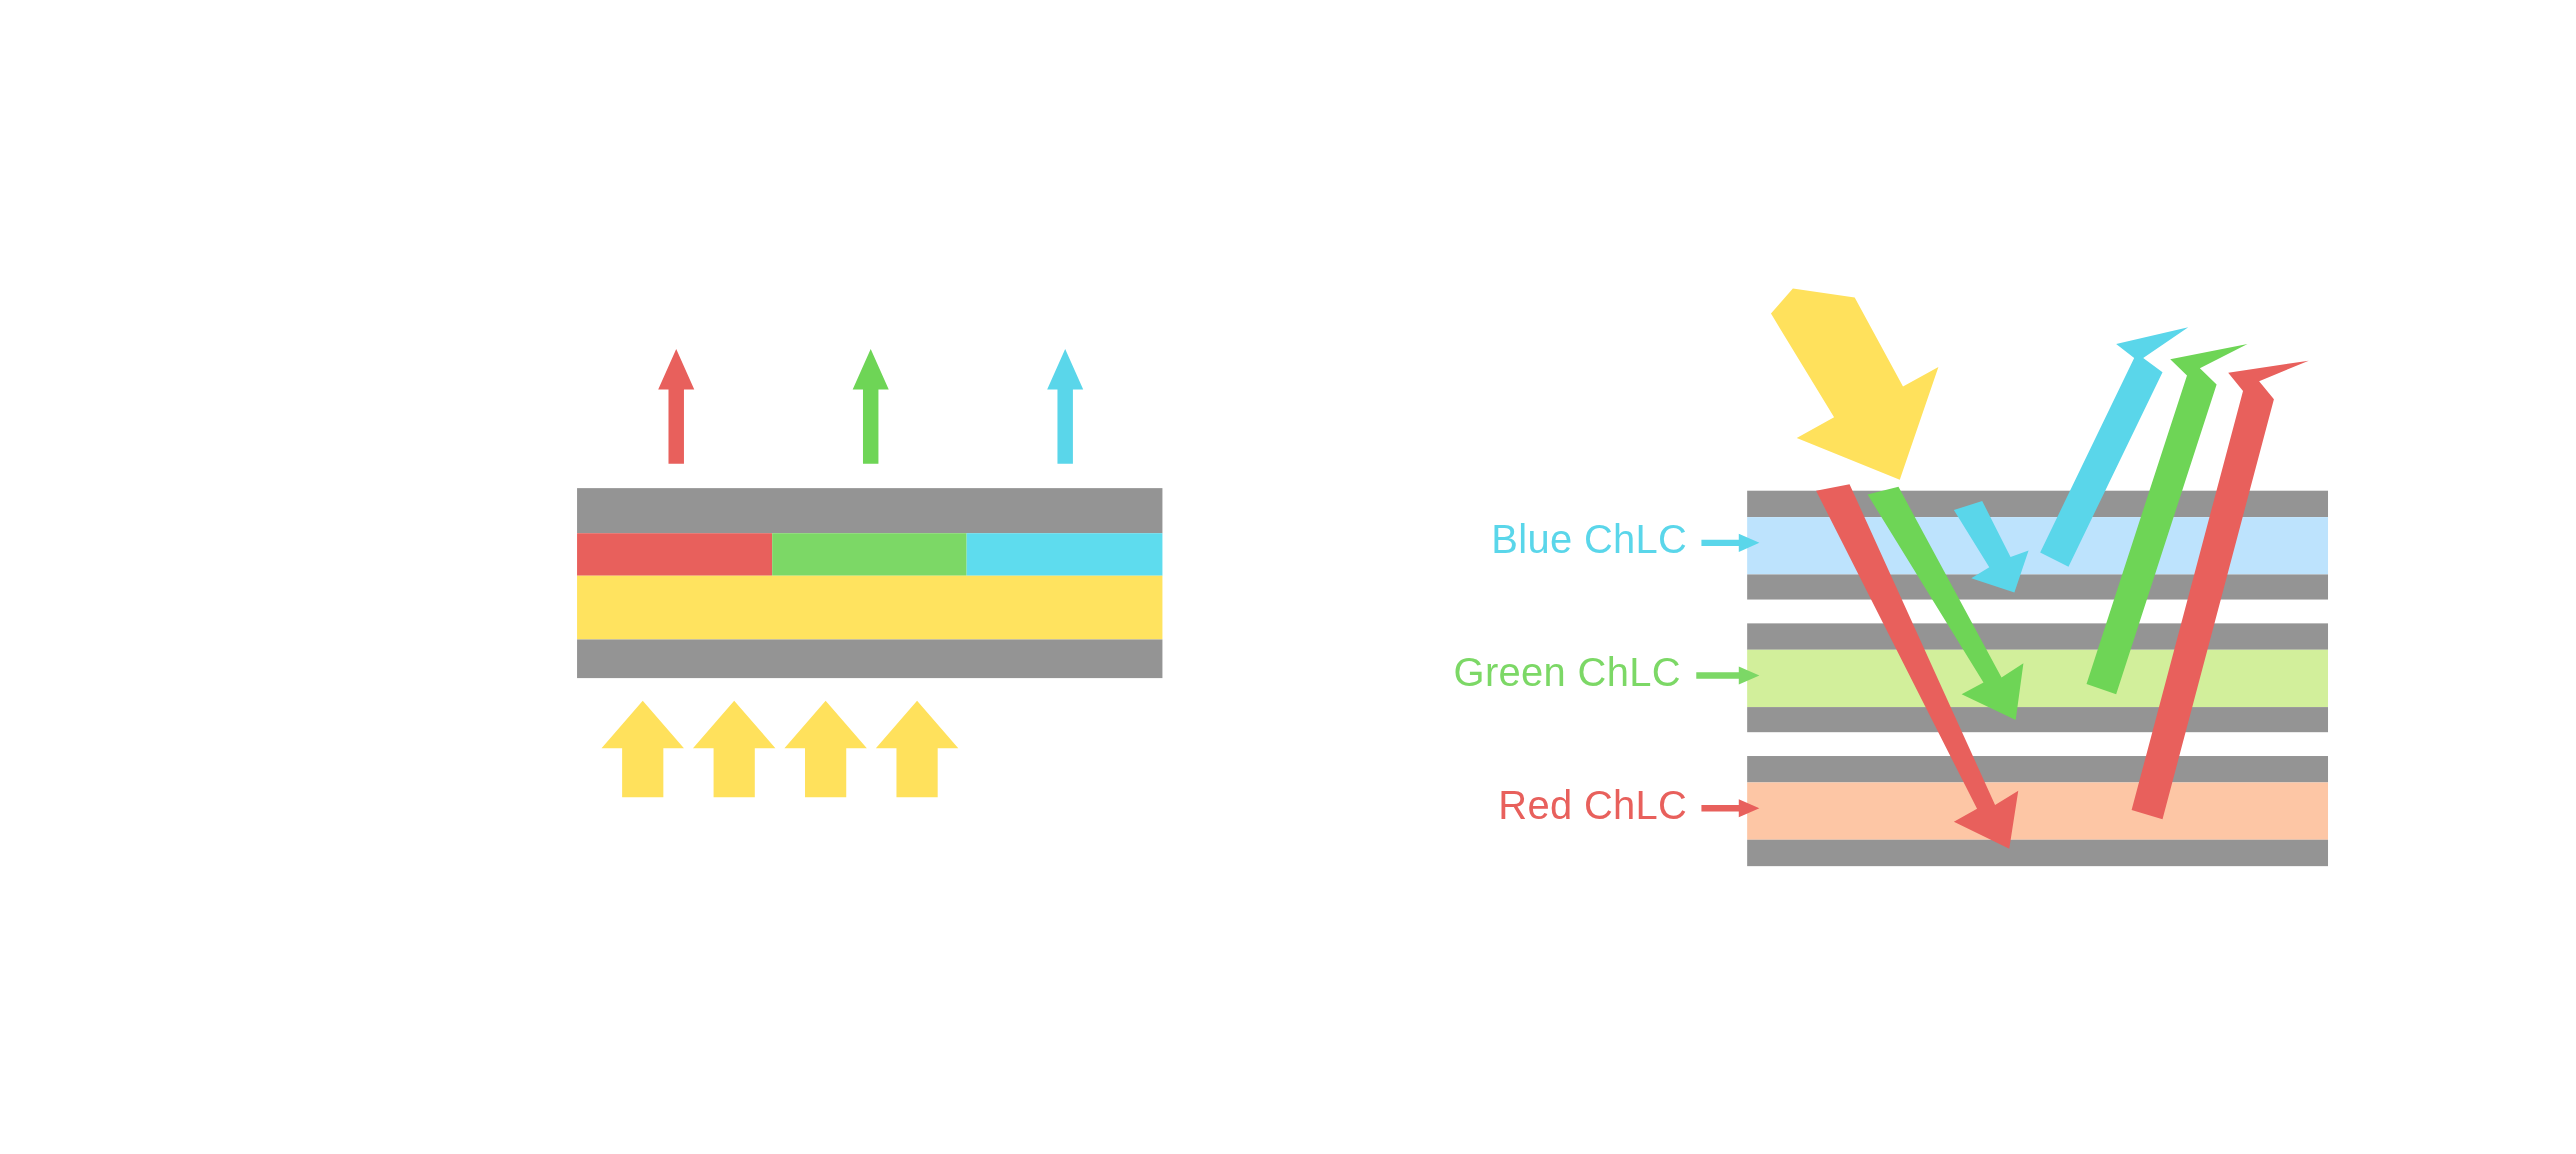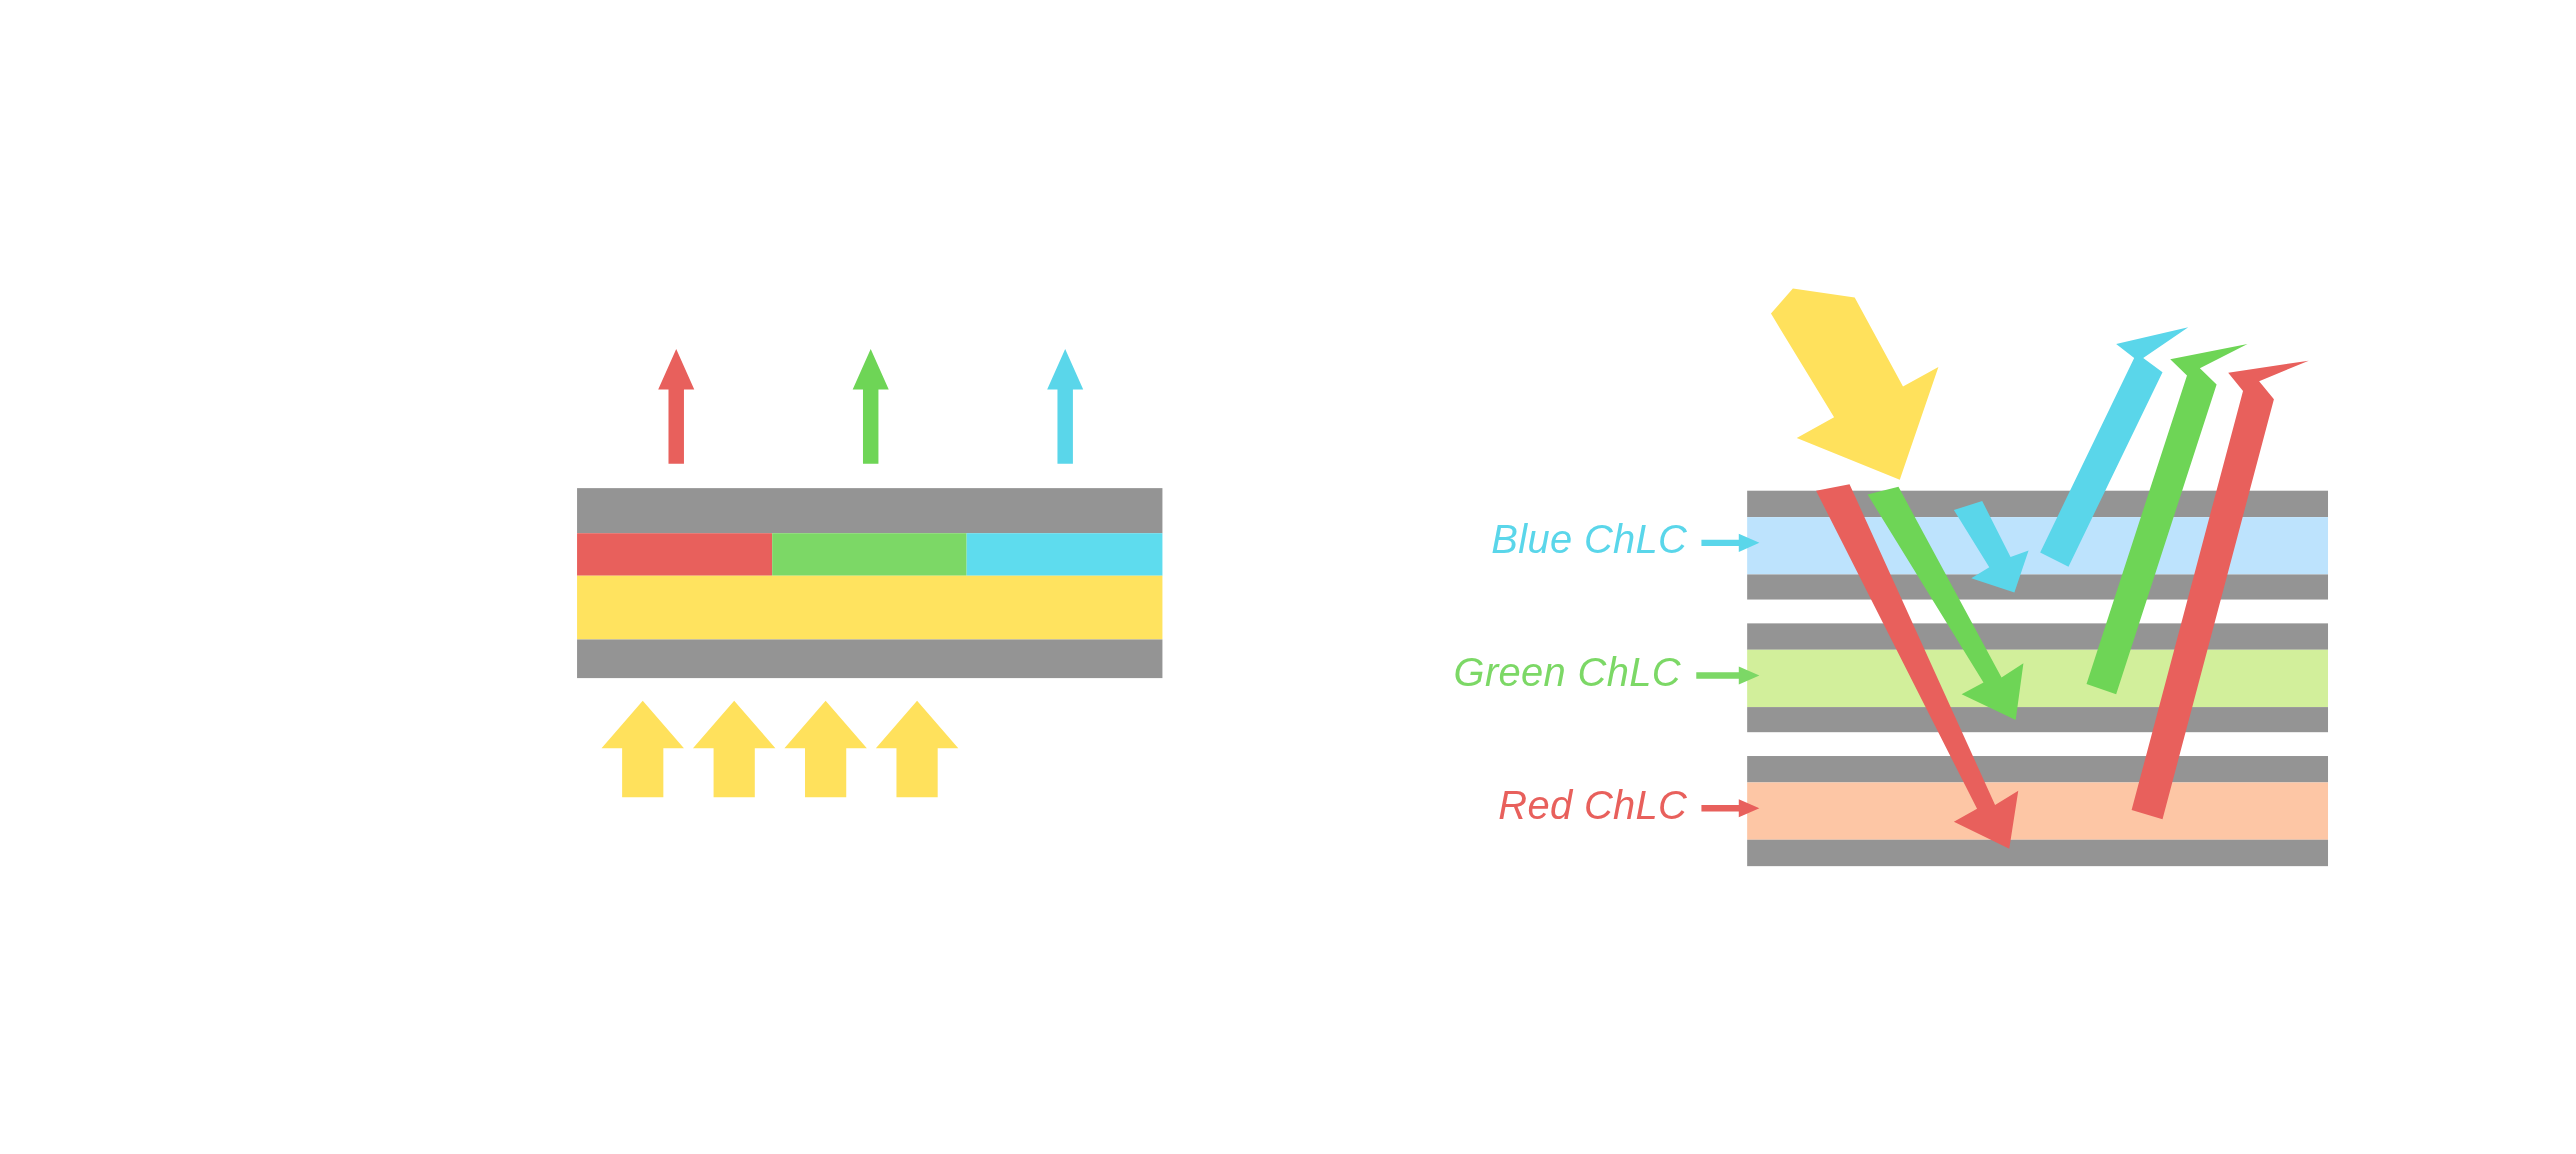--- a/index.html
+++ b/index.html
@@ -11,21 +11,20 @@
     width: 2576px;
     height: 1154px;
     font-family: "Liberation Sans", sans-serif;
     overflow: hidden;
   }
   #stage {
     position: relative;
     width: 2576px;
     height: 1154px;
     background: #ffffff;
-    font-style: italic;
   }
   #figure {
     position: absolute;
     left: 0;
     top: 0;
     width: 2576px;
     height: 1154px;
     display: block;
   }
   .chlc-label {

